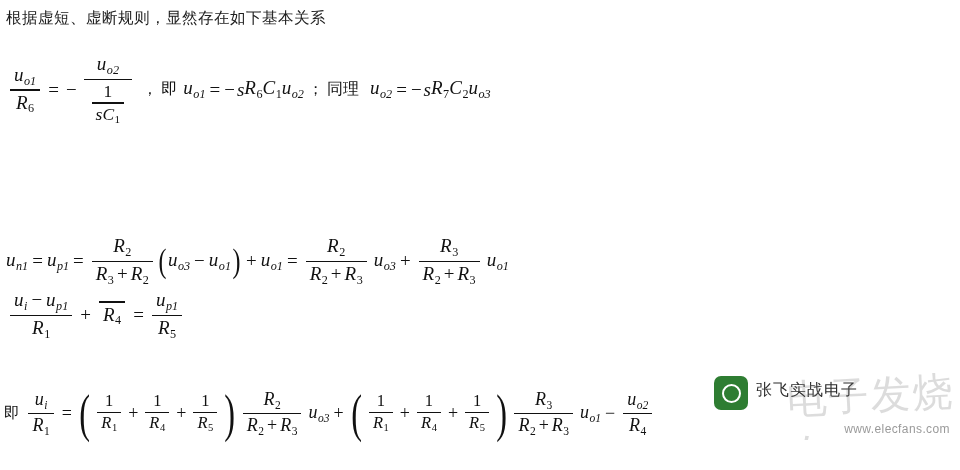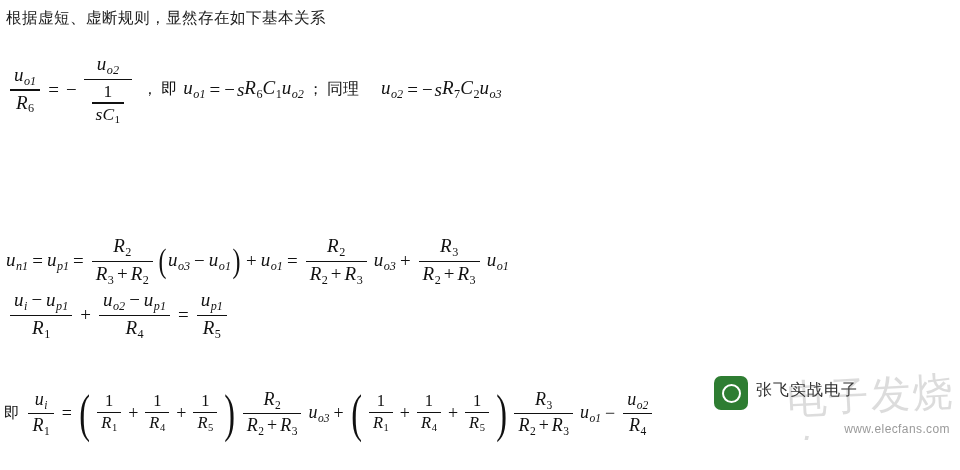--- a/index.html
+++ b/index.html
@@ -190,21 +190,21 @@
     <span class="opt" style="font-family:'Liberation Sans',sans-serif; font-size:0.8em; padding:0 2px 0 6px;">，</span>
     <span class="opt" style="font-family:'Liberation Sans',sans-serif; font-size:0.84em; padding:0 6px 0 2px;">即</span>
     <span><span class="it">u</span><span class="sub">o1</span></span>
     <span class="op">=</span>
     <span>−</span>
     <span class="it" style="padding-left:2px;">s</span>
     <span><span class="it">R</span><span class="subn">6</span></span>
     <span><span class="it">C</span><span class="subn">1</span></span>
     <span><span class="it">u</span><span class="sub">o2</span></span>
     <span class="opt" style="font-family:'Liberation Sans',sans-serif; font-size:0.8em; padding:0 2px 0 4px;">；</span>
-    <span class="opt" style="font-family:'Liberation Sans',sans-serif; font-size:0.84em; padding:0 22px 0 2px;">同理</span>
+    <span class="opt" style="font-family:'Liberation Sans',sans-serif; font-size:0.84em; padding:0 11px 0 2px;">同理</span>
     <span><span class="it">u</span><span class="sub">o2</span></span>
     <span class="op">=</span>
     <span>−</span>
     <span class="it" style="padding-left:2px;">s</span>
     <span><span class="it">R</span><span class="subn">7</span></span>
     <span><span class="it">C</span><span class="subn">2</span></span>
     <span><span class="it">u</span><span class="sub">o3</span></span>
   </div>
 
   <div class="eq" style="left:6px; top:188px;margin-top:46px;">
@@ -249,21 +249,20 @@
   </div>
 
   <div class="eq" style="left:6px; top:288px;">
     <span class="frac">
       <span class="num"><span class="it">u</span><span class="sub">i</span><span class="op">−</span><span class="it">u</span><span class="sub">p1</span></span>
       <span class="bar"></span>
       <span class="den"><span class="it">R</span><span class="subn">1</span></span>
     </span>
     <span class="op">+</span>
     <span class="frac">
-      <span class="num"><span class="it">u</span><span class="sub">o2</span><span class="op">−</span><span class="it">u</span><span class="sub">p1</span></span>
       <span class="bar"></span>
       <span class="den"><span class="it">R</span><span class="subn">4</span></span>
     </span>
     <span class="op">=</span>
     <span class="frac">
       <span class="num"><span class="it">u</span><span class="sub">p1</span></span>
       <span class="bar"></span>
       <span class="den"><span class="it">R</span><span class="subn">5</span></span>
     </span>
   </div>

